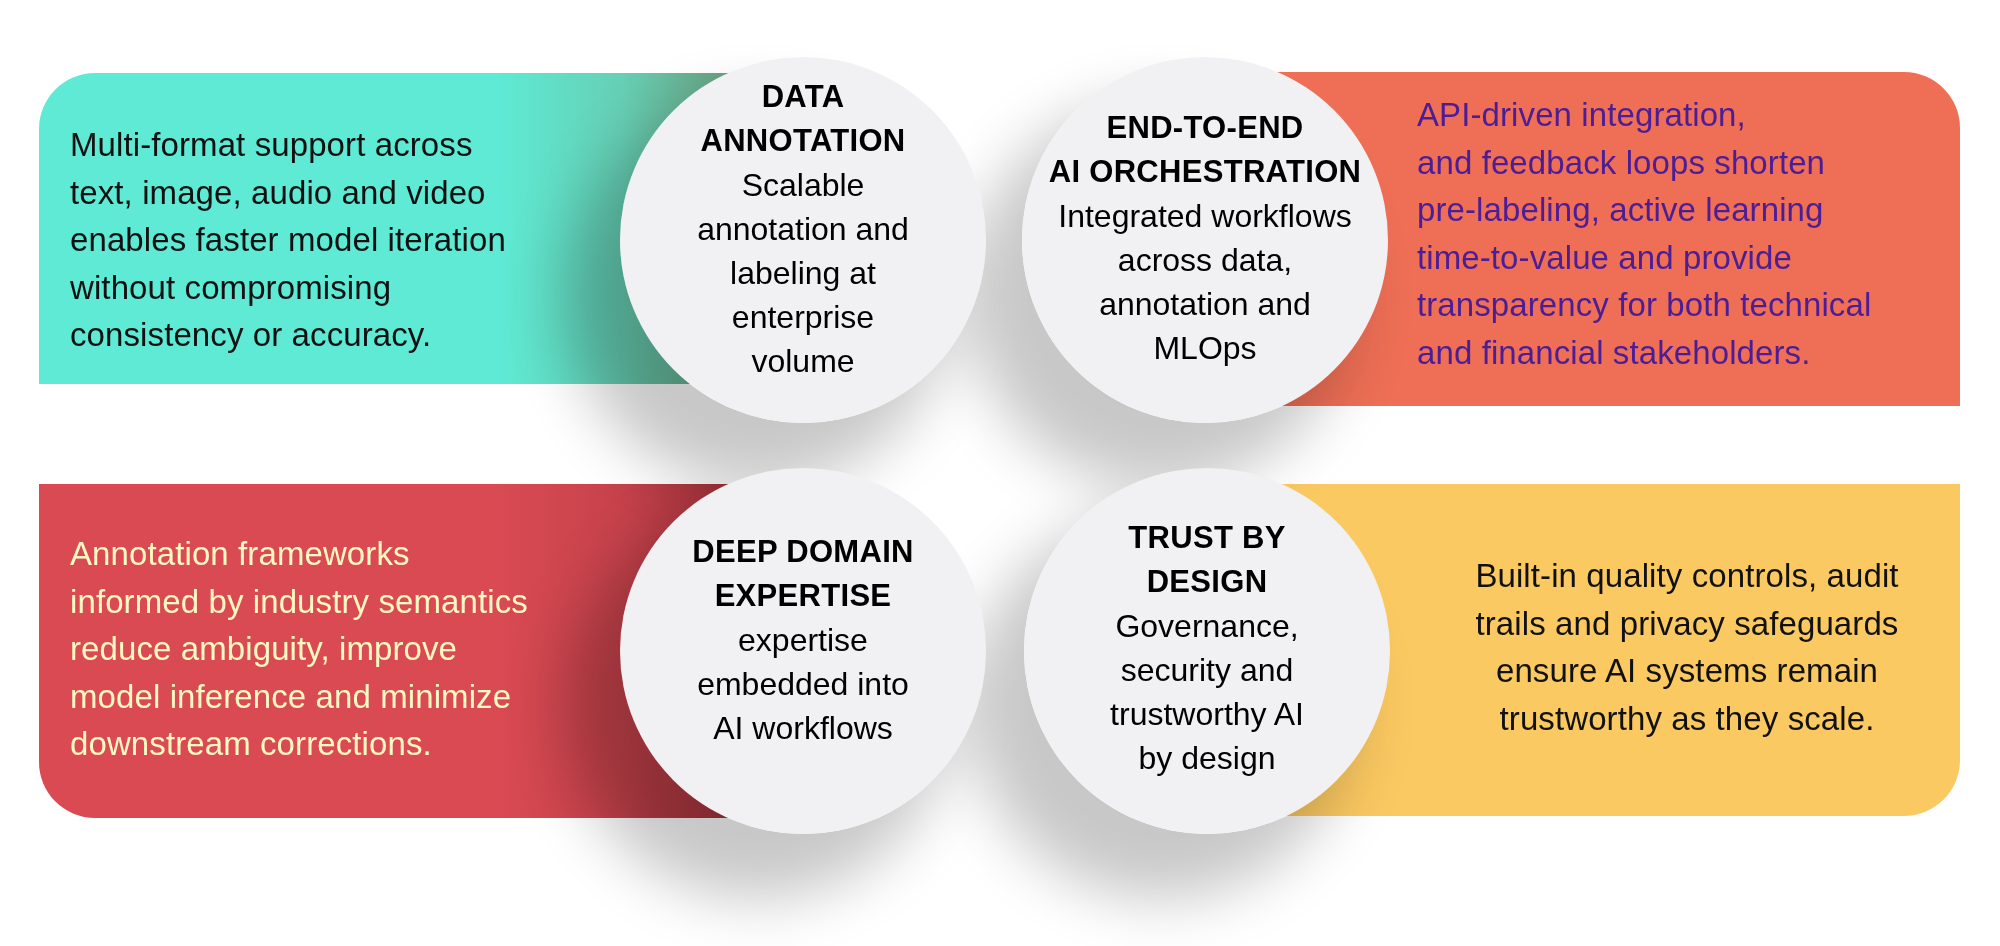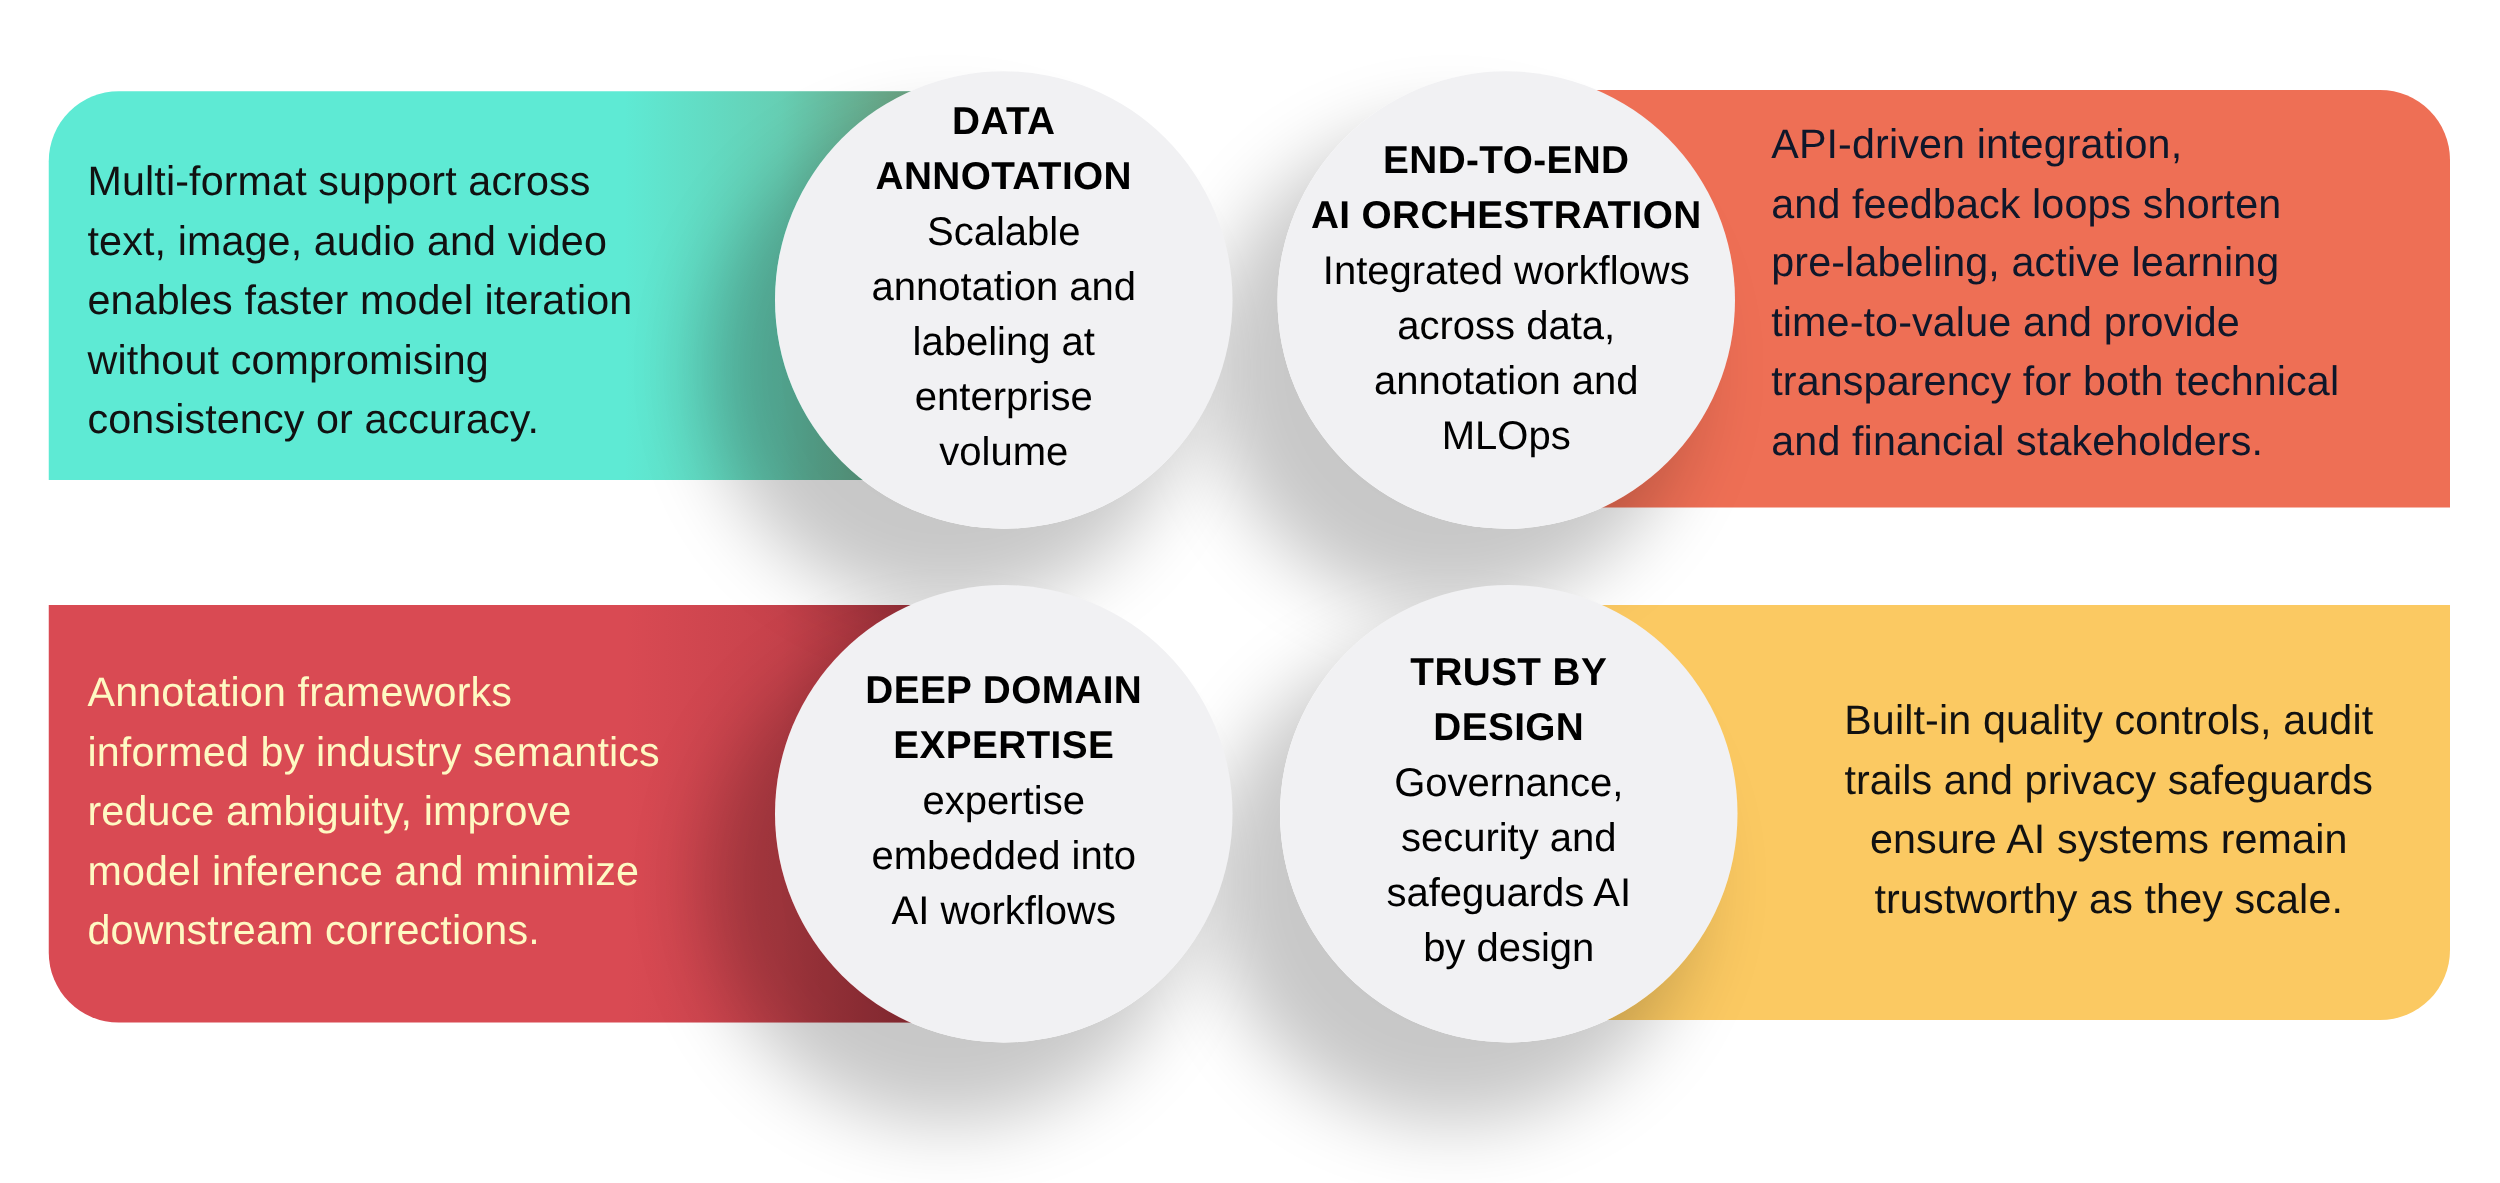--- a/index.html
+++ b/index.html
@@ -9,21 +9,21 @@
     .panel .ptext { position: absolute; font-size: 33px; line-height: 47.5px; letter-spacing: 0.1px; }
 
     #p-tl { left: 39px; top: 73px; width: 690px; height: 311px; background: #5eead4;
             border-top-left-radius: 56px; }
     #p-tl .ptext { left: 31px; top: 48px; width: 540px; color: #111111; }
     #p-tl .shade { position:absolute; right:0; top:0; width:230px; height:100%;
             background: linear-gradient(90deg, rgba(140,80,30,0) 0%, rgba(140,80,30,0.18) 55%, rgba(120,70,25,0.45) 100%); }
 
     #p-tr { left: 1270px; top: 72px; width: 690px; height: 334px; background: #EE6F55;
             border-top-right-radius: 56px; }
-    #p-tr .ptext { left: 147px; top: 19px; width: 540px; color: #0f172a; }
+    #p-tr .ptext { left: 147px; top: 19px; width: 540px; color: #4c1d95; }
 
     #p-bl { left: 39px; top: 484px; width: 690px; height: 334px; background: #D94A53;
             border-bottom-left-radius: 56px; }
     #p-bl .ptext { left: 31px; top: 46px; width: 560px; color: #fef9c3; }
     #p-bl .shade { position:absolute; right:0; top:0; width:230px; height:100%;
             background: linear-gradient(90deg, rgba(90,20,30,0) 0%, rgba(90,20,30,0.15) 55%, rgba(80,15,25,0.40) 100%); }
 
     #p-br { left: 1270px; top: 484px; width: 690px; height: 332px; background: #FBC962;
             border-bottom-right-radius: 56px; }
     #p-br .ptext { left: 147px; top: 68px; width: 540px; color: #111111; text-align: center; }
@@ -149,17 +149,17 @@
 
 <div class="circle" id="c-br">
   <div class="inner">
     <div class="ctitle">
       <div>TRUST BY</div>
       <div>DESIGN</div>
     </div>
     <div class="cdesc">
       <div>Governance,</div>
       <div>security and</div>
-      <div>safeguards AI</div>
+      <div>trustworthy AI</div>
       <div>by design</div>
     </div>
   </div>
 </div>
 
 </body></html>

